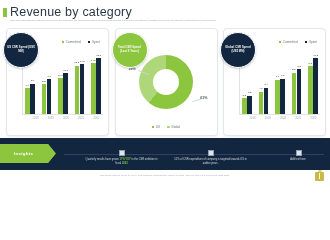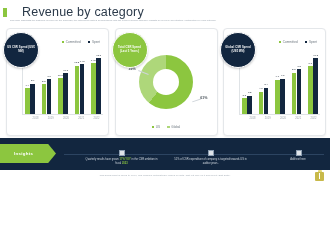--- a/index.html
+++ b/index.html
@@ -8,21 +8,21 @@
     background:#ffffff;
     font-family:"Liberation Sans", sans-serif;
     color:#1b2a3d;
   }
   .slide{position:relative;width:330px;height:186px;background:#fff;}
 
   
   .header{position:absolute;left:0;top:4px;width:330px;height:16px;}
   .hdr-bar{position:absolute;left:3px;top:4px;width:4px;height:9px;background:#8cc63f;}
   .title{
-    position:absolute;left:22px;top:1px;
+    position:absolute;left:10px;top:1px;
     font-size:12.5px;font-weight:400;letter-spacing:.2px;color:#2b3a4a;
     white-space:nowrap;
   }
   .subtitle{
     position:absolute;left:10px;top:19px;width:245px;
     font-size:2.3px;line-height:3.2px;color:#9aa4ae;letter-spacing:.05px;
   }
 
   
   .panels{position:absolute;left:0;top:28px;width:330px;height:108px;}

